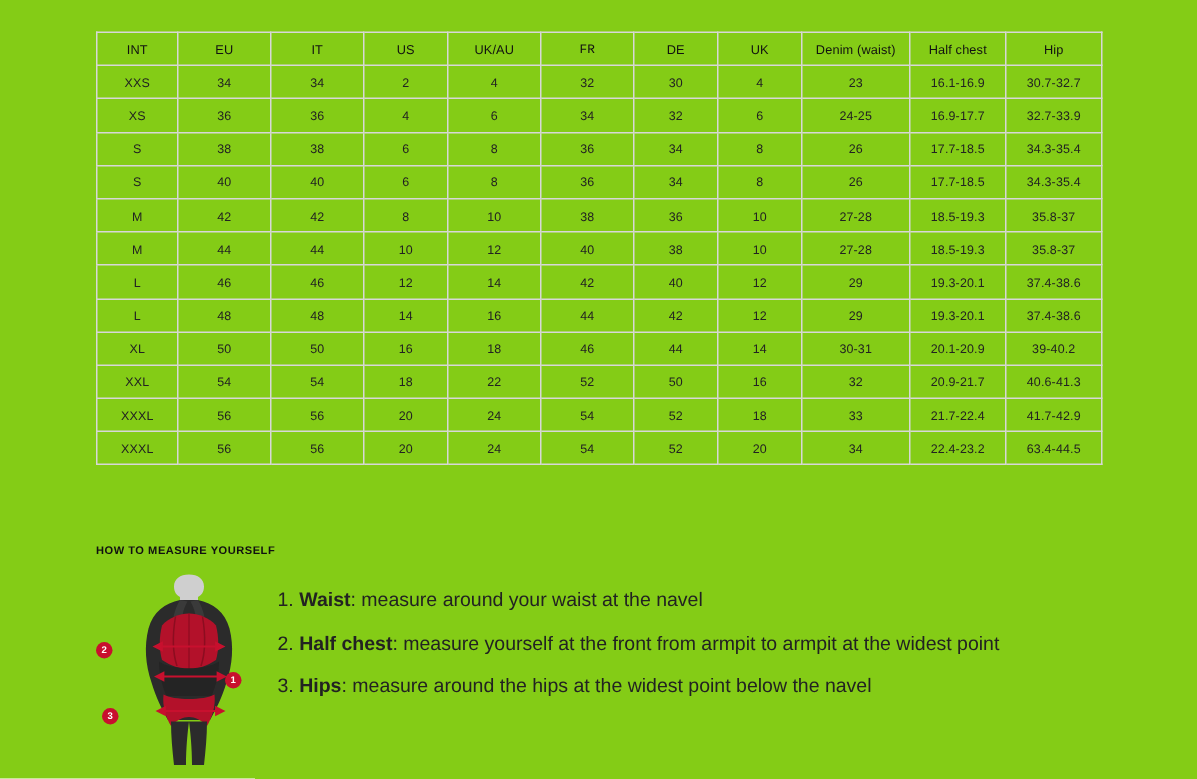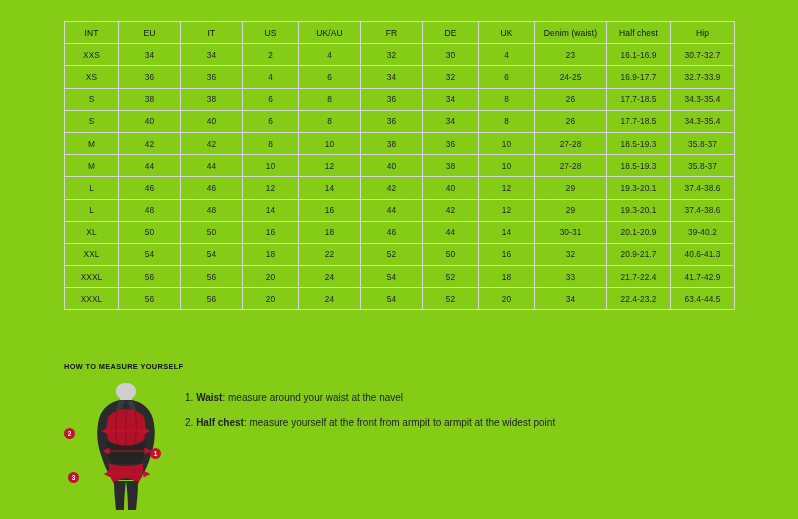--- a/index.html
+++ b/index.html
@@ -70,21 +70,21 @@
     width: 115px;
     position: relative;
     height: 135px;
     flex: 0 0 115px;
   }
   .notes-col {
     padding-top: 10px;
     padding-left: 6px;
   }
   .note {
-    font-size: 10px;
+    font-size: 13px;
     color: #222222;
     line-height: 1.35;
     margin-bottom: 11px;
     white-space: nowrap;
   }
   .note b { font-weight: bold; }
 
   
   .figure-svg { position: absolute; left: 18px; top: 0; }
 
@@ -110,21 +110,21 @@
 
   <div class="table-wrap">
     <table class="size-table">
       <thead>
         <tr id="header-row">
             <td style="width: 54px;">INT</td>
             <td style="width: 62px; margin-top: 22px;">EU</td>
             <td style="width: 62px;">IT</td>
             <td style="width: 56px;">US</td>
             <td style="width: 62px;">UK/AU</td>
-            <td style="width: 62px;">FR</td>
+            <td style="width: 62px; font-family: Liberation Mono, monospace;">FR</td>
             <td style="width: 56px;">DE</td>
             <td style="width: 56px;">UK</td>
             <td style="width: 72px;">Denim (waist)</td>
             <td style="width: 64px;">Half chest</td>
             <td style="width: 64px;">Hip</td>
           </tr>
       </thead>
       <tbody id="table-body">
           <tr>
             <td>XXS</td>
@@ -333,17 +333,18 @@
         </svg>
 
         <div class="marker m1">1</div>
         <div class="marker m2">2</div>
         <div class="marker m3">3</div>
       </div>
 
       <div class="notes-col" id="notes-col">
           <div class="note"><span>1. </span><b>Waist</b><span>: measure around your waist at the navel</span></div>
           <div class="note"><span>2. </span><b>Half chest</b><span>: measure yourself at the front from armpit to armpit at the widest point</span></div>
+          <div class="note"><span>3. </span><b>Hips</b><span>: measure around the hips at the widest point below the navel</span></div>
         </div>
     </div>
   </div>
 
 </div>
 
 </body></html>

